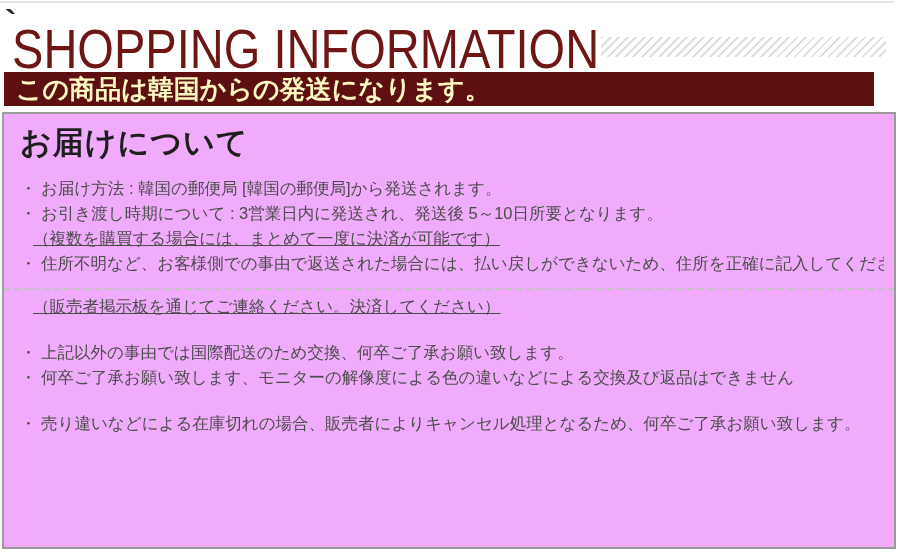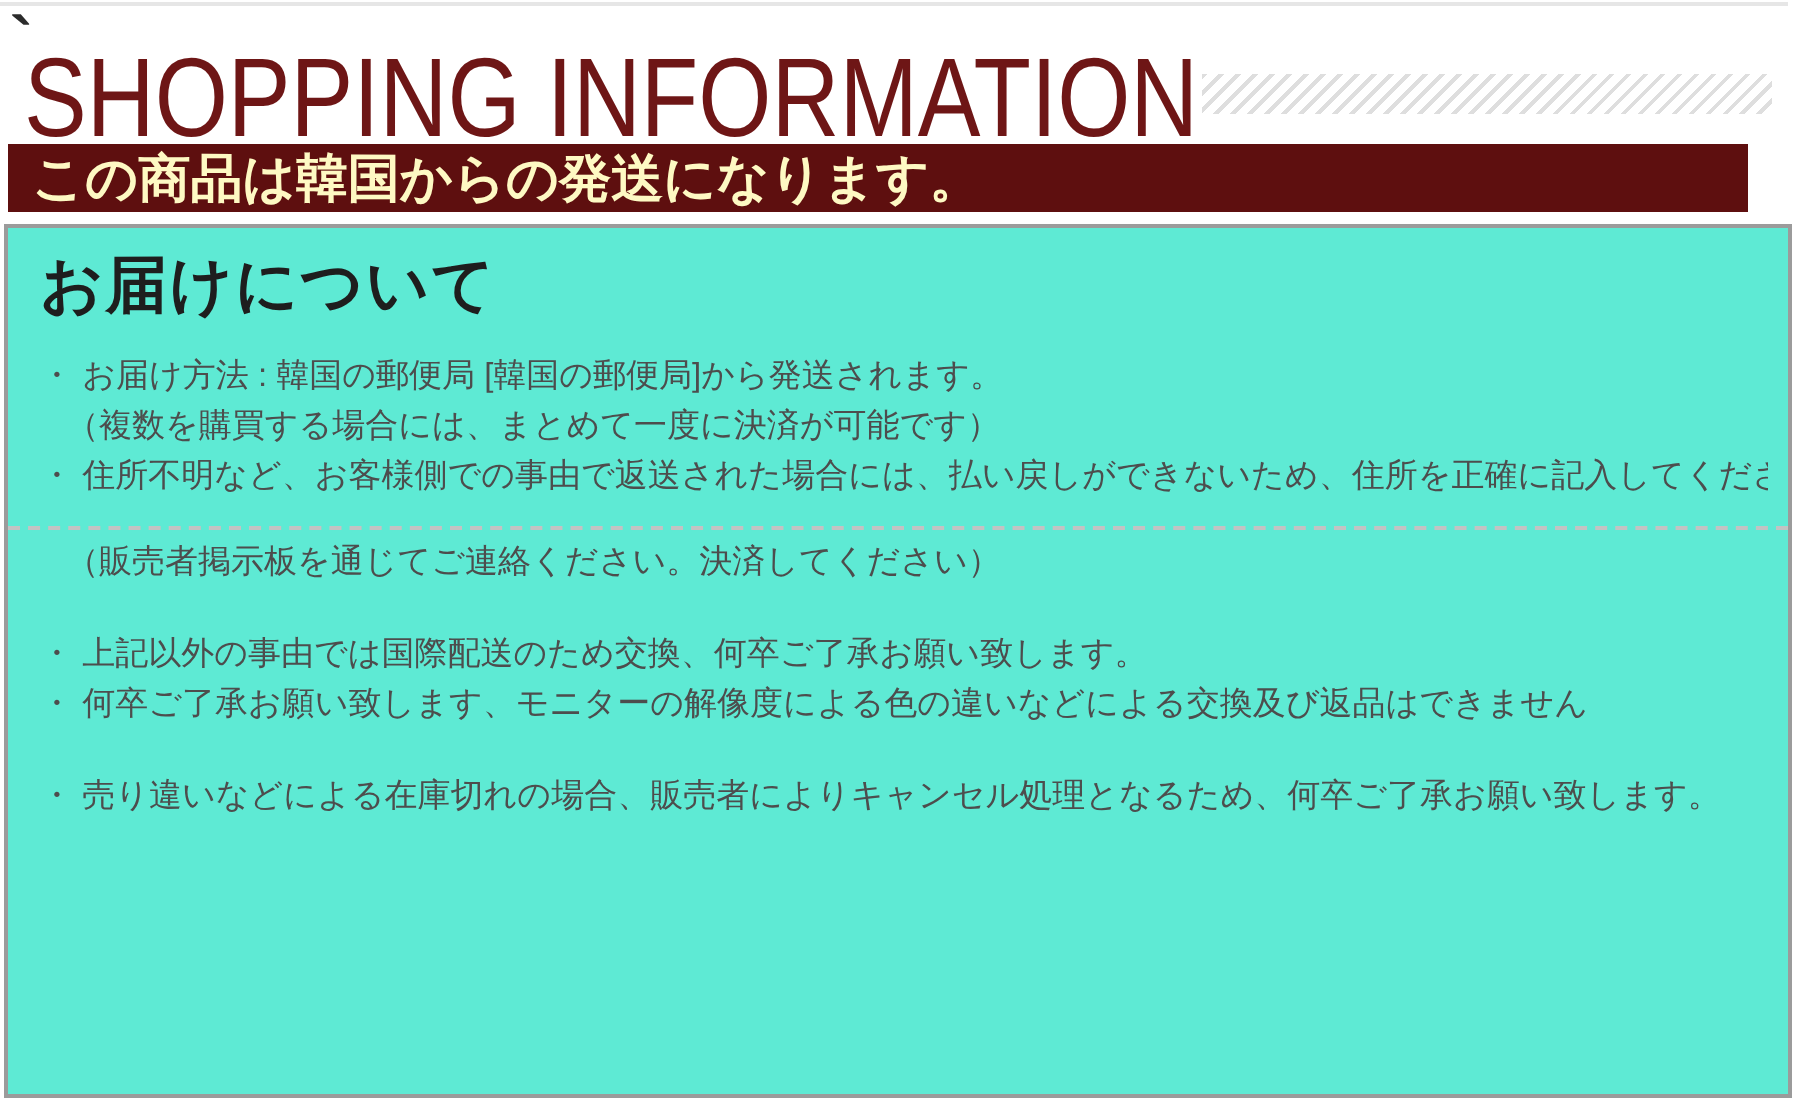--- a/index.html
+++ b/index.html
@@ -44,21 +44,21 @@
     padding-left: 12px;
     box-sizing: border-box;
     white-space: nowrap;
     overflow: hidden;
   }
   .info-box {
     position: absolute; left: 2px; top: 112px;
     width: 894px; height: 437px;
     border: 2px solid #9b9b9b;
     box-sizing: border-box;
-    background: #5eead4;
+    background: #f0abfc;
     overflow: hidden;
   }
   .section {
     padding: 4px 10px 0 16px;
   }
   .section-heading {
     margin: 4px 0 12px 0;
     font-size: 31px;
     font-weight: bold;
     color: #1e1e1e;
@@ -66,21 +66,21 @@
   }
   .line {
     margin: 0;
     font-size: 16.5px;
     color: #4d4d4d;
     line-height: 25px;
     white-space: nowrap;
     overflow: hidden;
   }
   .gap-before { margin-top: 21px; }
-  .indent { padding-left: 13px; }
+  .indent { padding-left: 13px; text-decoration: underline; }
   .dashed-divider {
     border: 0;
     border-top: 2px dashed #c3c3c3;
     margin: 12px 0 0 0;
   }
 </style>
 </head>
 <body>
 
 <div>
@@ -95,20 +95,21 @@
 
   <div class="banner">
     <span>この商品は韓国からの発送になります。</span>
   </div>
 
   <div class="info-box">
 
     <div class="section">
       <h2 class="section-heading">お届けについて</h2>
       <p class="line">・ お届け方法 : 韓国の郵便局 [韓国の郵便局]から発送されます。</p>
+      <p class="line">・ お引き渡し時期について : 3営業日内に発送され、発送後 5～10日所要となります。</p>
       <p class="line indent">（複数を購買する場合には、まとめて一度に決済が可能です）</p>
       <p class="line">・ 住所不明など、お客様側での事由で返送された場合には、払い戻しができないため、住所を正確に記入してください。</p>
     </div>
 
     <hr class="dashed-divider">
 
     <div class="section">
       <p class="line indent">（販売者掲示板を通じてご連絡ください。決済してください）</p>
       <p class="line gap-before">・ 上記以外の事由では国際配送のため交換、何卒ご了承お願い致します。</p>
       <p class="line">・ 何卒ご了承お願い致します、モニターの解像度による色の違いなどによる交換及び返品はできません</p>

